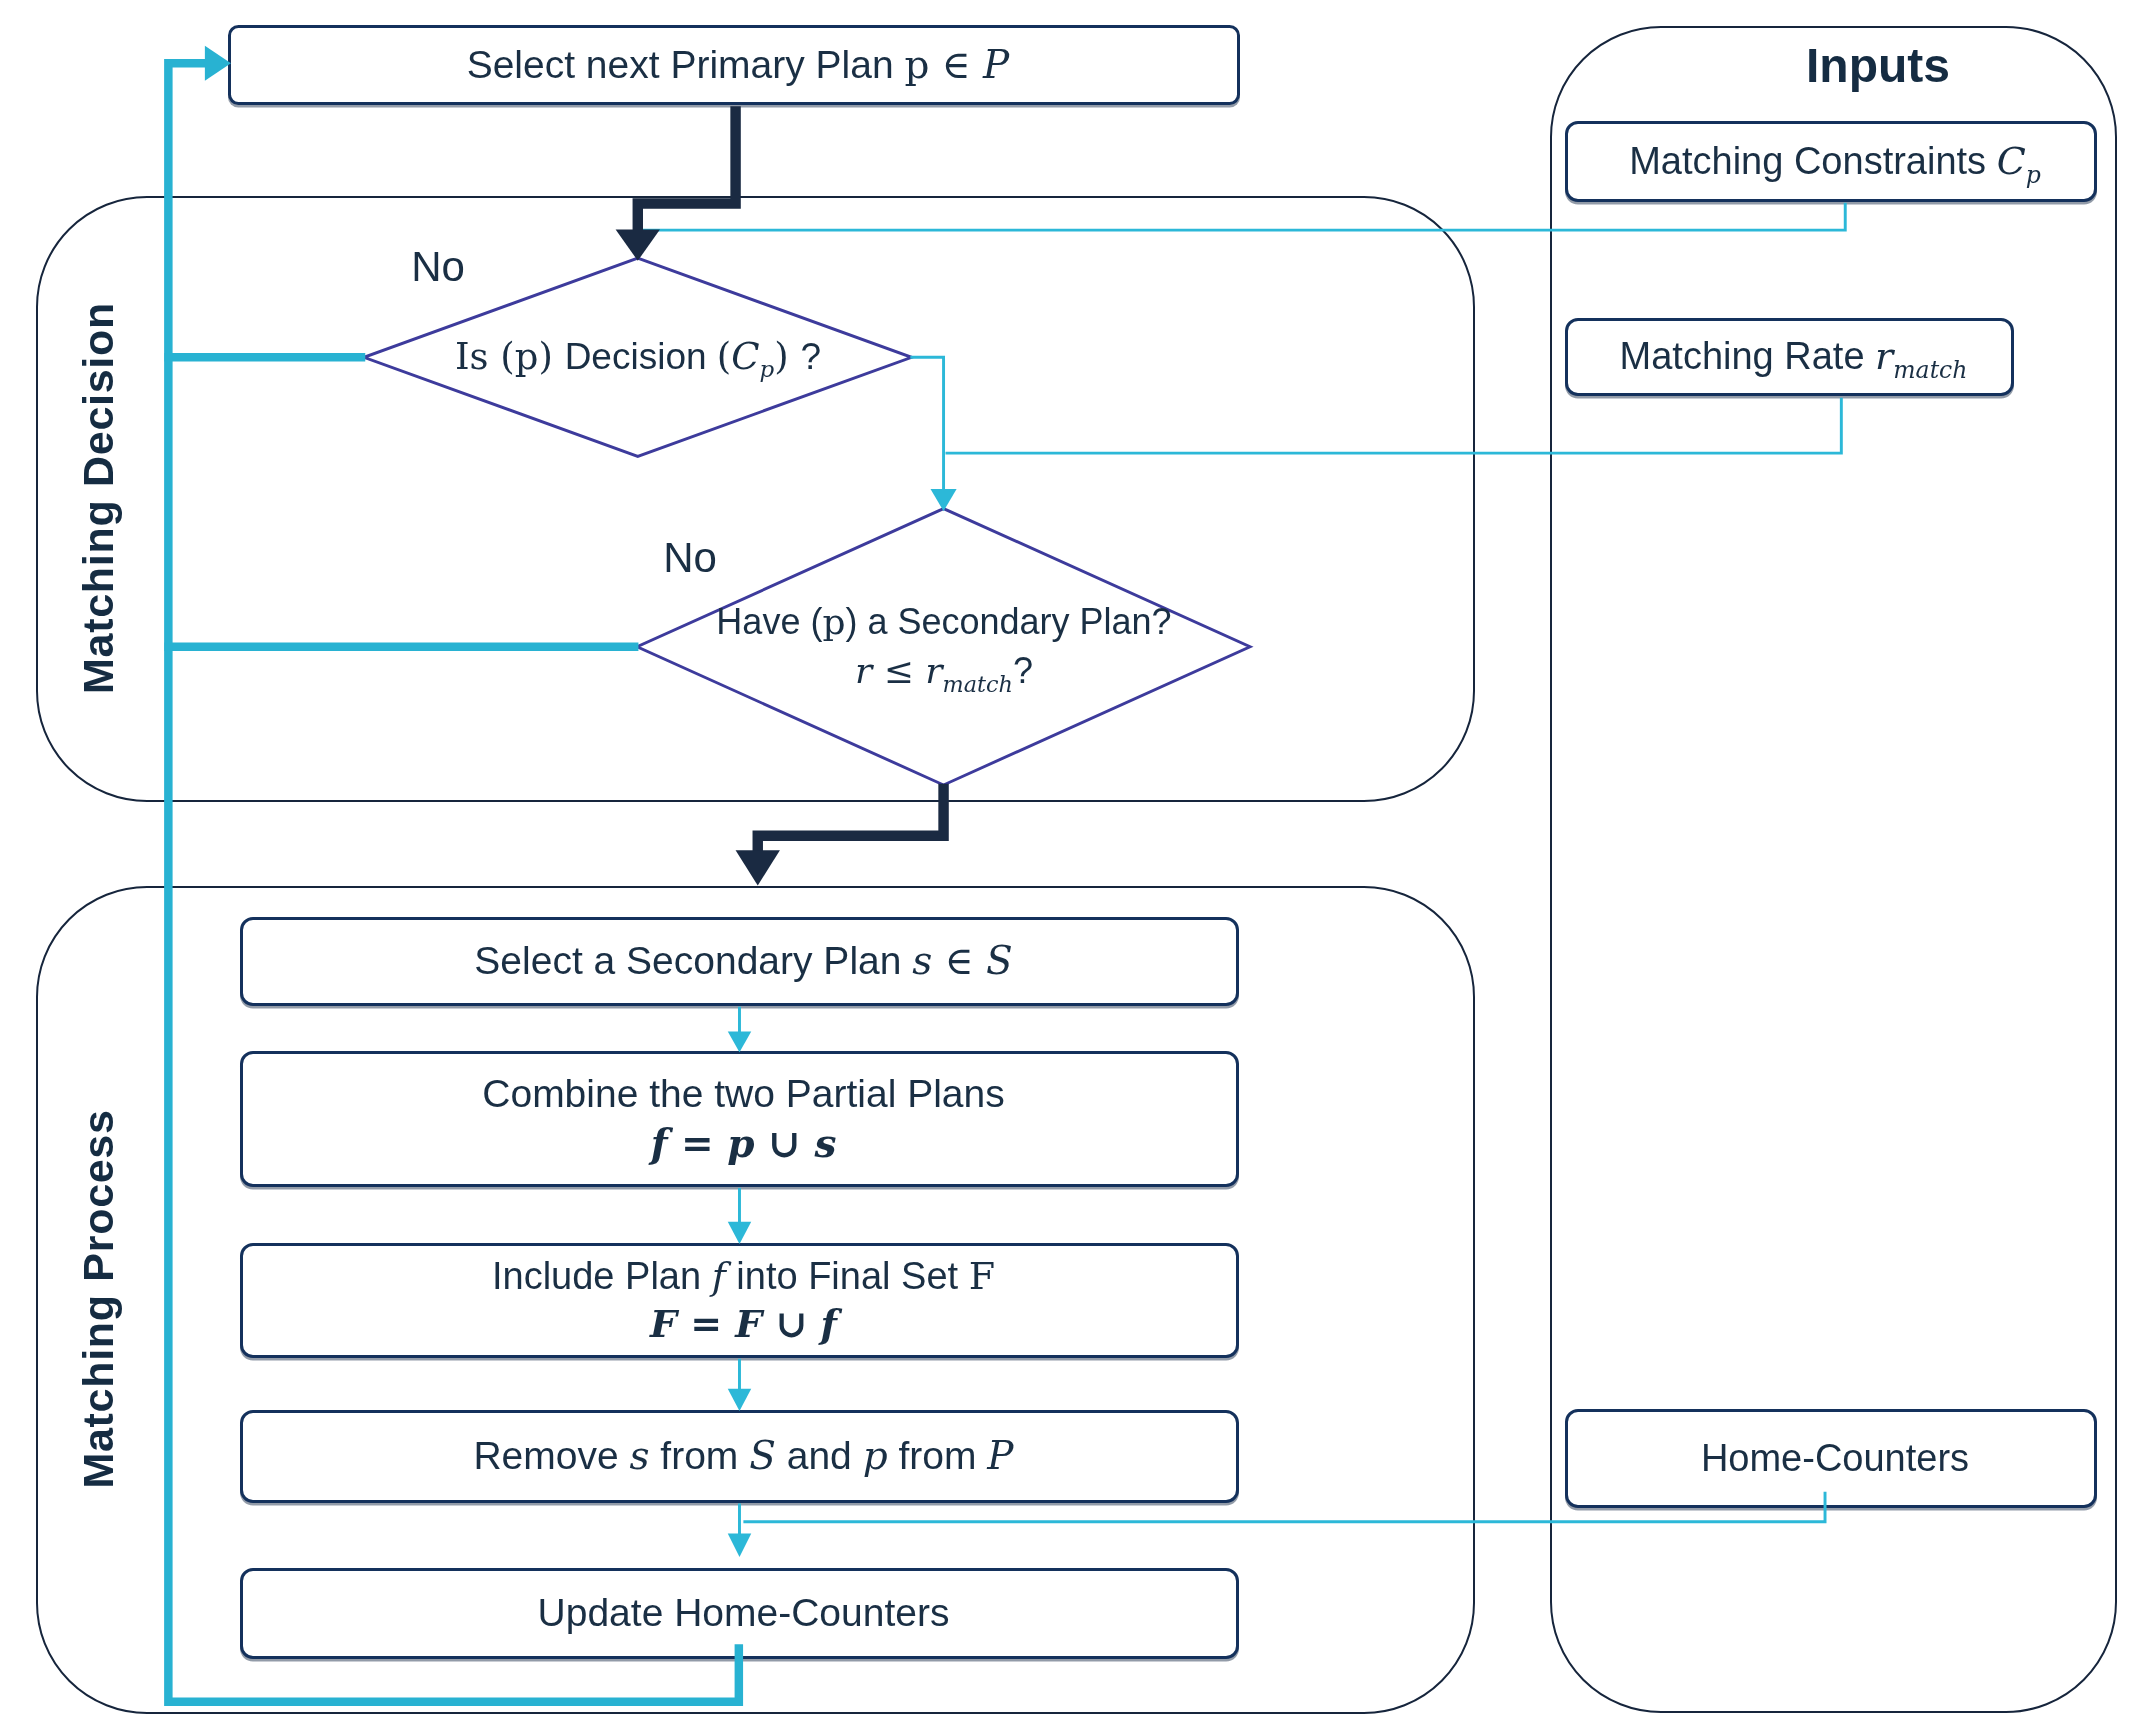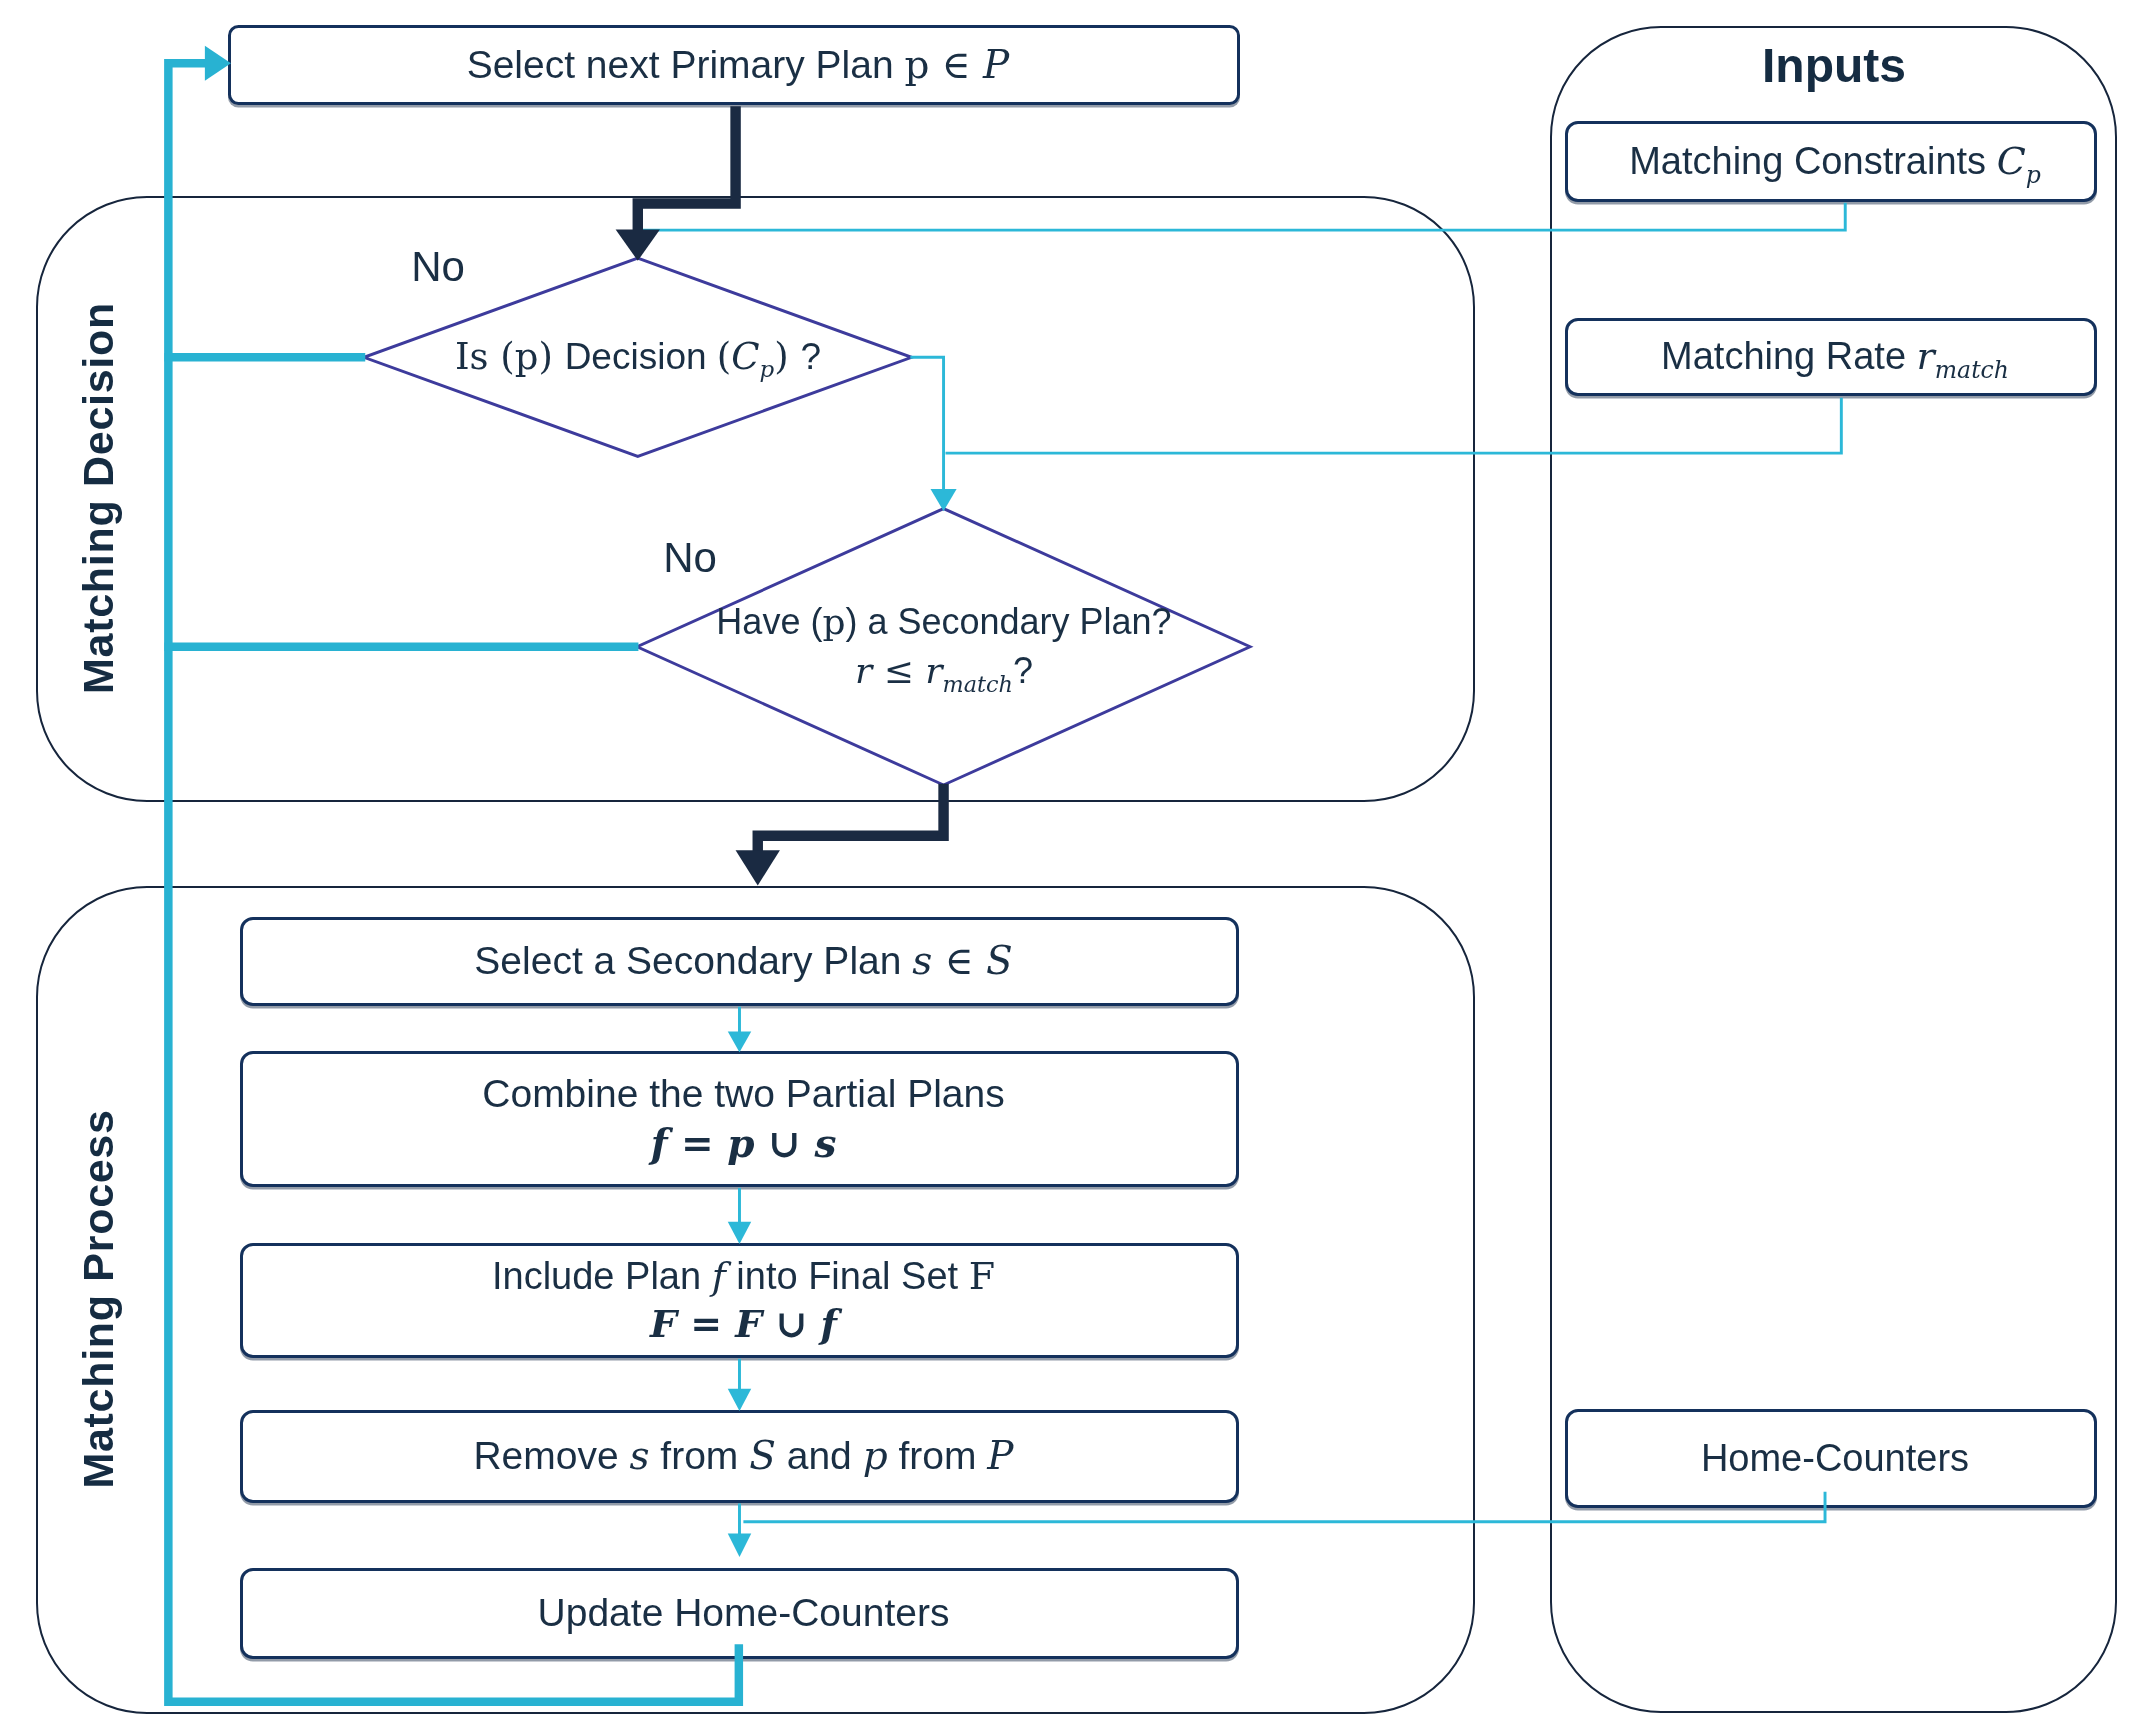--- a/index.html
+++ b/index.html
@@ -25,21 +25,21 @@
     transform:translate(-50%,-50%) rotate(-90deg);
     transform-origin:center center;
     font-size:43px;font-weight:bold;color:#152c42;
     white-space:nowrap;letter-spacing:0.7px;
     z-index:4;
   }
   .panel-title{
     position:absolute;
     transform:translate(-50%,-50%);
     font-size:48px;font-weight:bold;color:#152c42;
-    white-space:nowrap;z-index:4;
+    white-space:nowrap;z-index:4;margin-left:44px;
   }
   
   .node{
     position:absolute;
     border:3.3px solid #14315c;
     border-radius:13px;
     background:#ffffff;
     box-sizing:border-box;
     display:flex;flex-direction:column;
     align-items:center;justify-content:center;
@@ -113,21 +113,21 @@
   </div>
 
   <div class="node" style="left:240px; top:1556px; width:999px; height:91px;margin-top:12px;">
     <div class="row">Update Home-Counters</div>
   </div>
 
   <div class="node" style="left:1565px; top:121px; width:532px; height:81px; font-size:38px;">
     <div class="row"><span class="sg-plain">Matching Constraints </span><span class="sg-it">C</span><sub class="sg-it">p</sub></div>
   </div>
 
-  <div class="node" style="left:1565px; top:318px; width:532px; height:78px; font-size:38px;">
+  <div class="node" style="left:1565px; top:318px; width:449px; height:78px; font-size:38px;">
     <div class="row"><span class="sg-plain">Matching Rate </span><span class="sg-it">r</span><sub class="sg-it">match</sub></div>
   </div>
 
   <div class="node" style="left:1565px; top:1409px; width:532px; height:99px; font-size:38px;">
     <div class="row">Home-Counters</div>
   </div>
 
   <svg class="wires" width="2129" height="1731" viewBox="0 0 3265 2655">
 
     <polygon points="978,396 1398,548 978,700 558,548" fill="#ffffff" stroke="#3d3b9c" stroke-width="4.5"></polygon>

